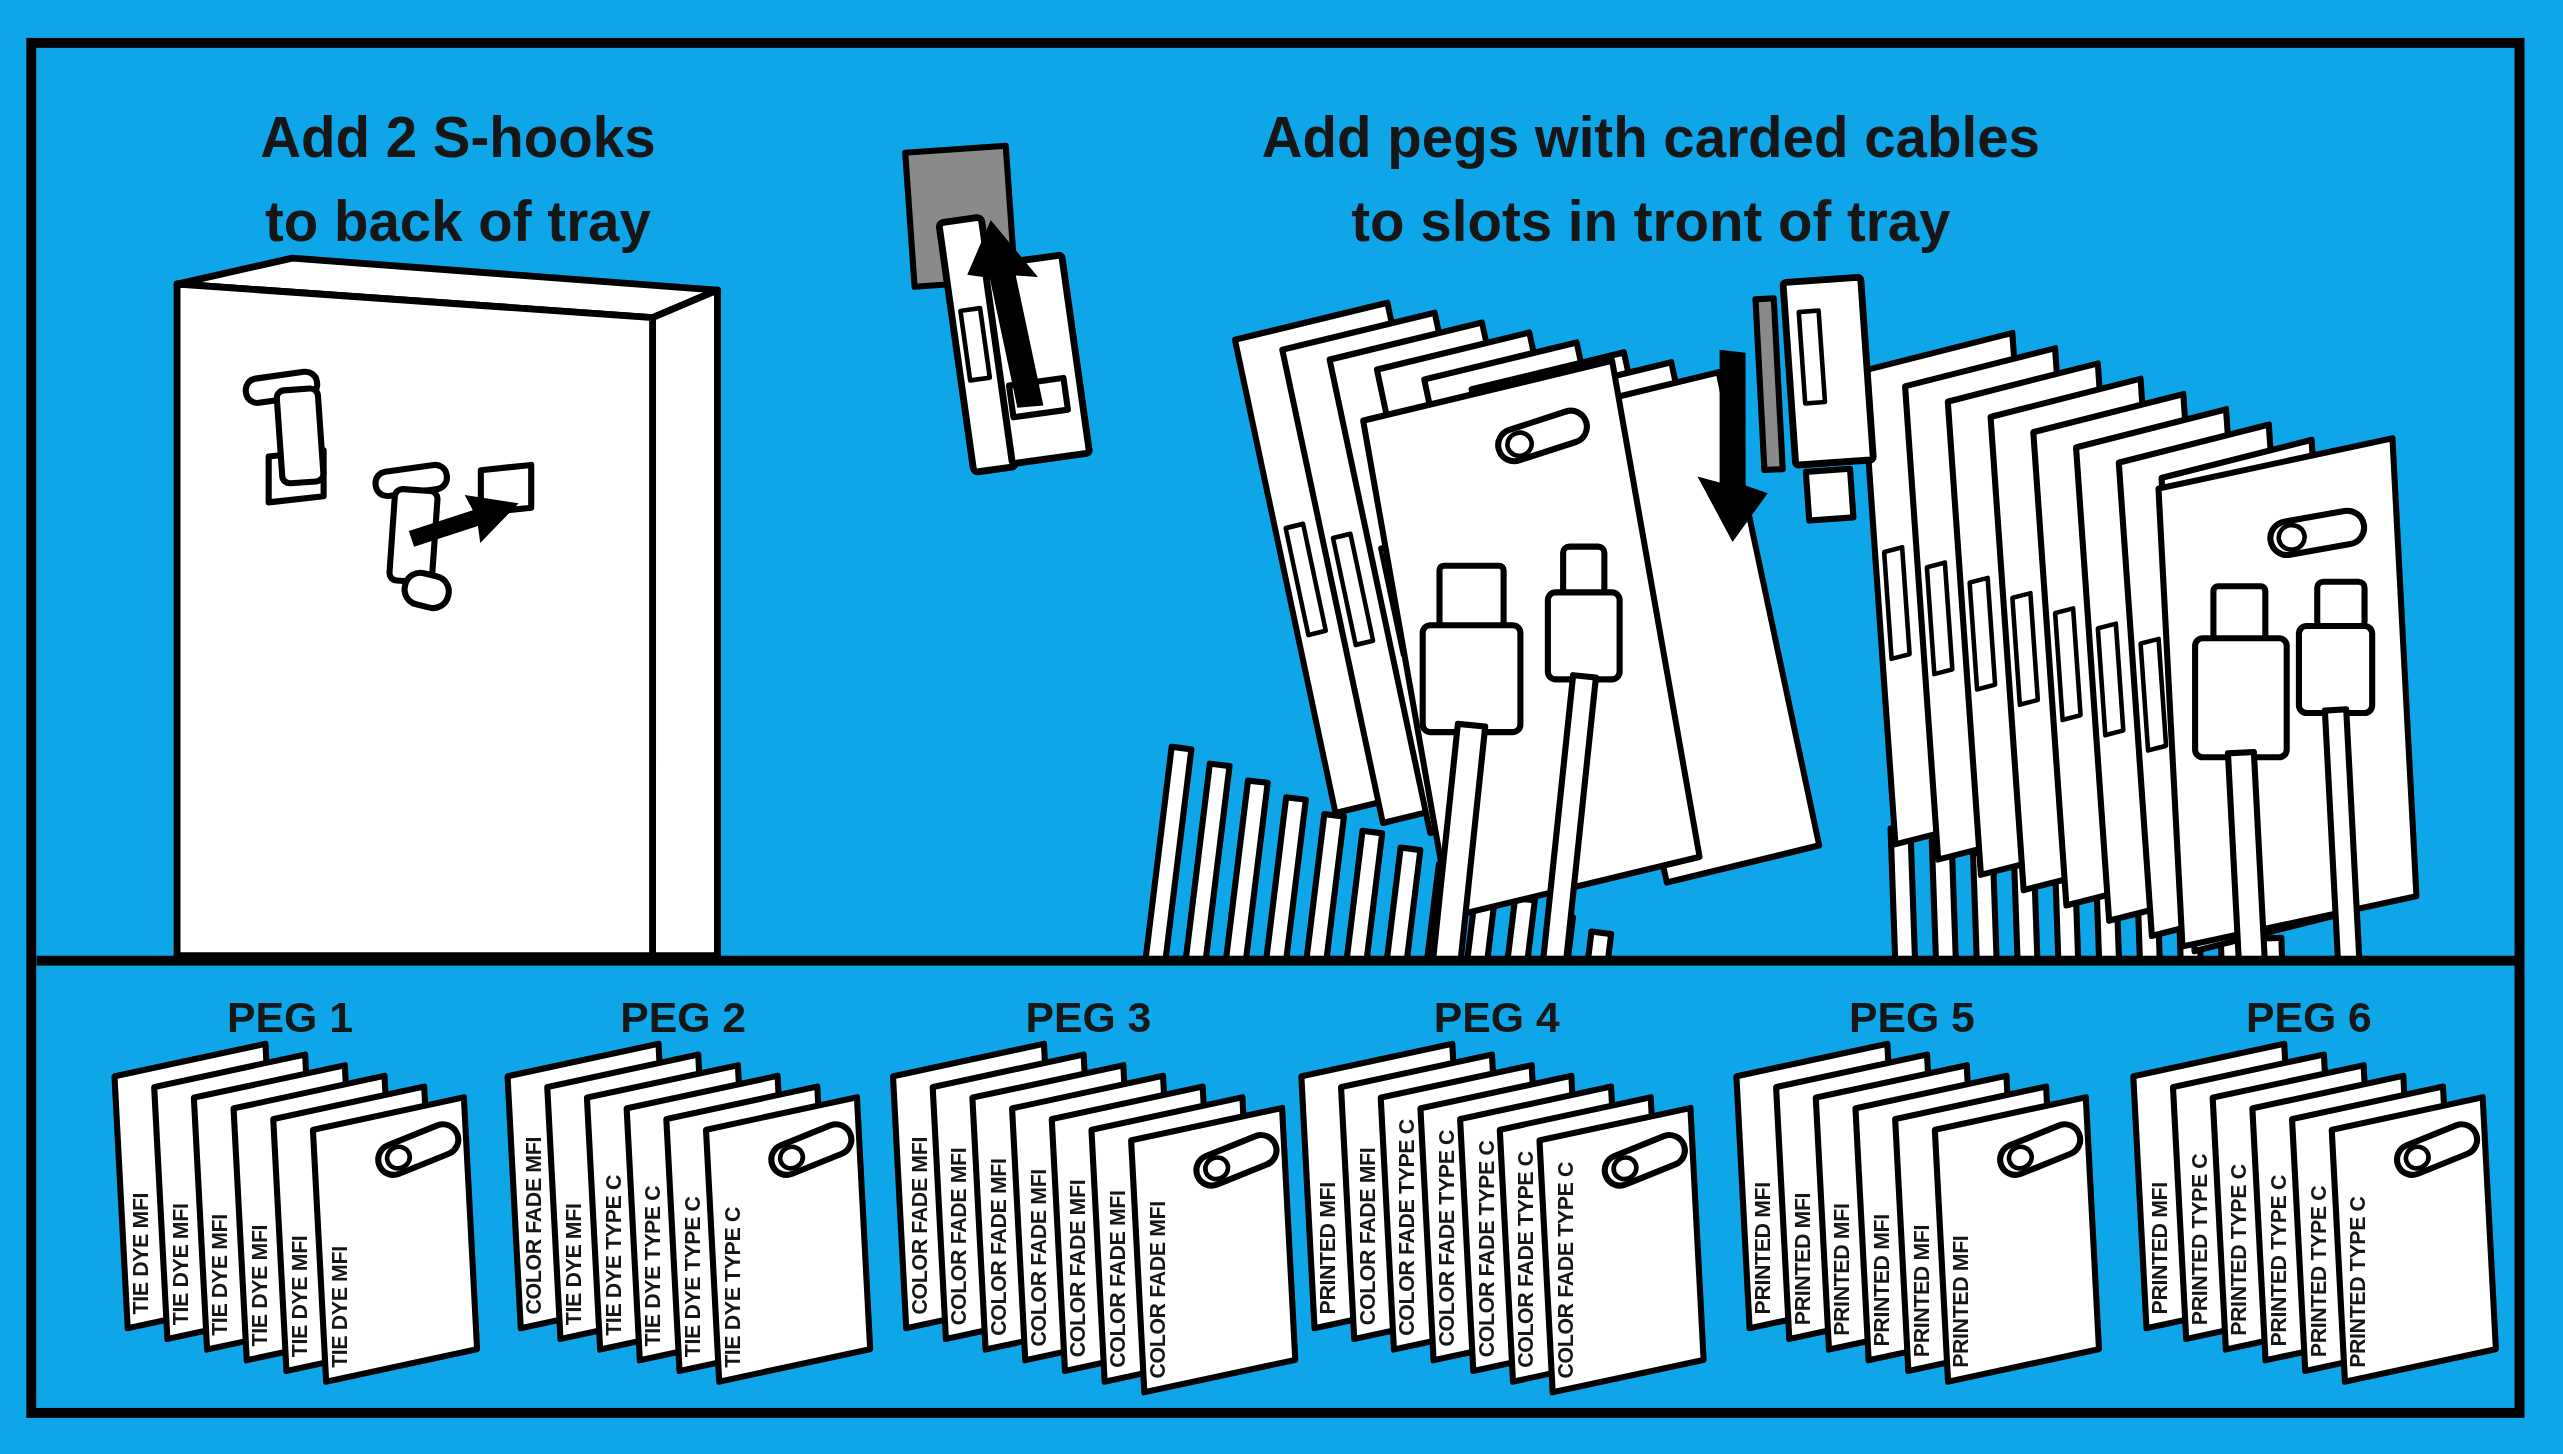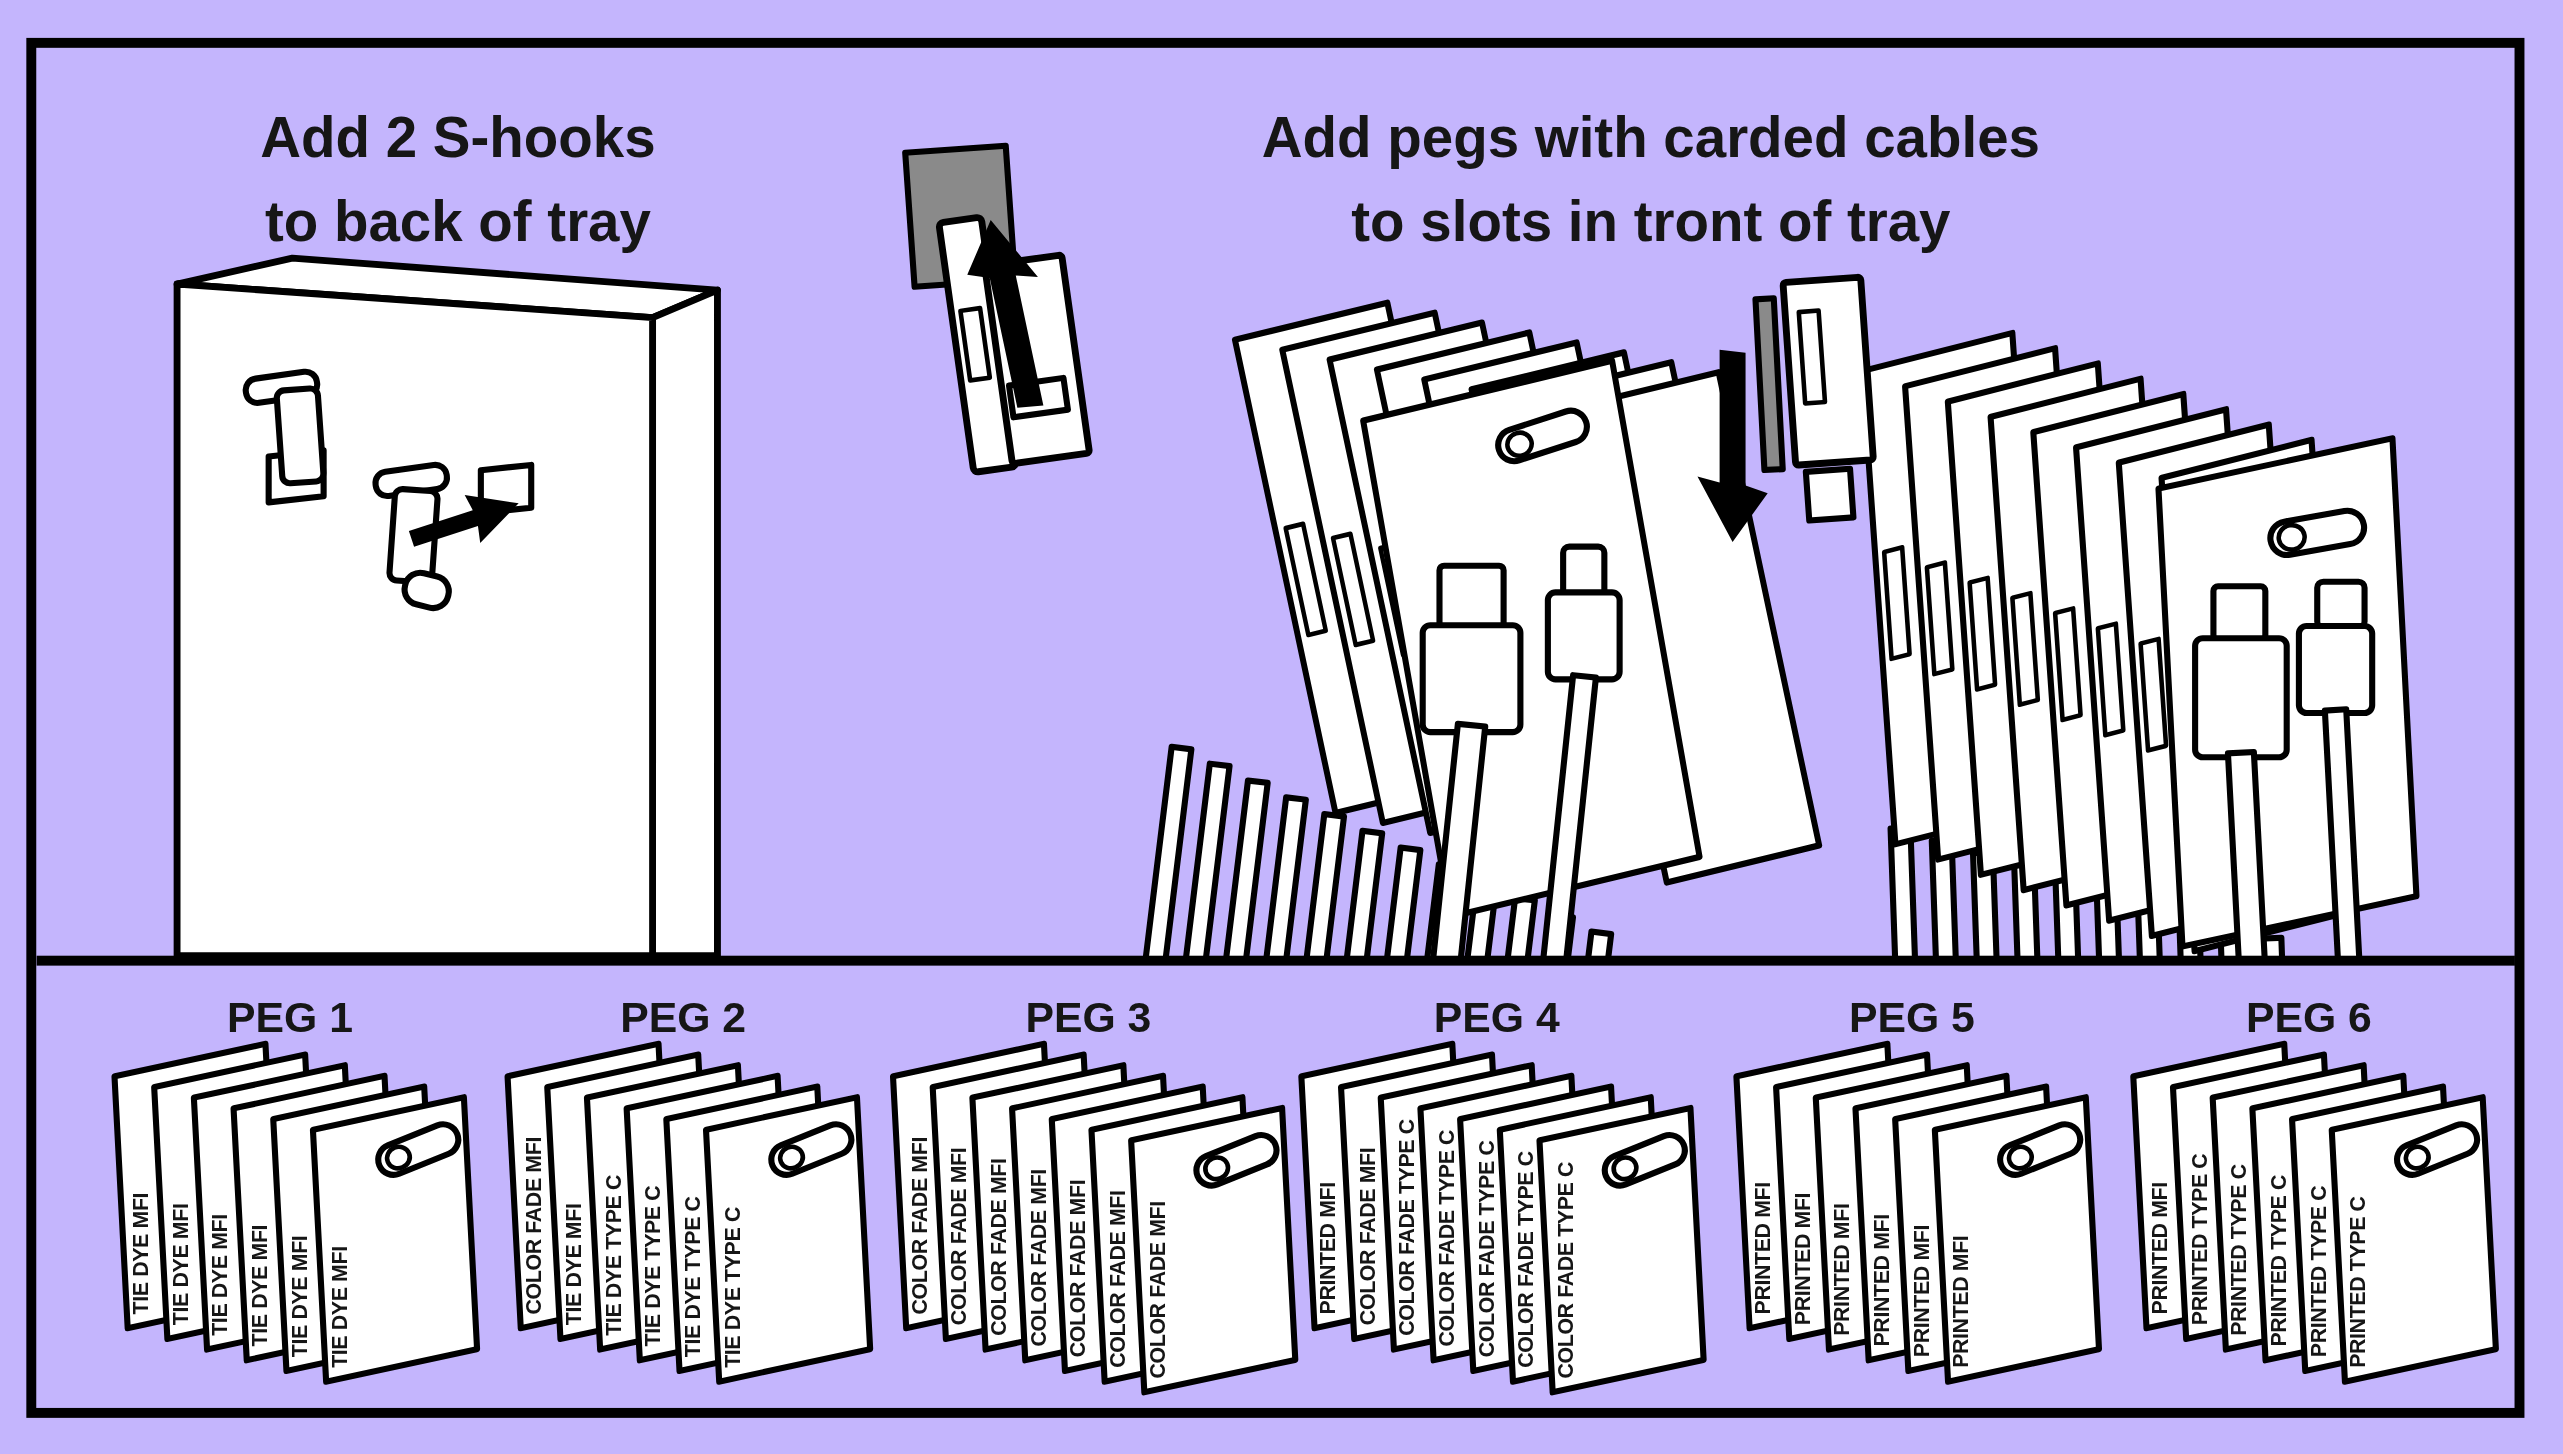--- a/index.html
+++ b/index.html
@@ -1,16 +1,16 @@
 <!DOCTYPE html>
 <html style="font-size:12.2px"><head>
 <meta charset="utf-8">
 <style>
   html,body{margin:0;padding:0;background:#ffffff;}
-  .stage{width:2563px;height:1455px;position:relative;background:#c4b5fd;}
+  .stage{width:2563px;height:1455px;position:relative;background:#0ea5e9;}
   svg{display:block;}
   .ln{fill:#fff;stroke:#000;stroke-width:8;stroke-linejoin:round;}
   .ln9{stroke-width:9;}
   .thin{stroke-width:6;}
   .solid{fill:#000;stroke:none;}
   .grayfill{fill:#8a8a8a;stroke:#000;stroke-width:8;stroke-linejoin:round;}
   .frame{fill:none;stroke:#000;stroke-width:13;}
   .divider{fill:#000;}
   text{font-family:"Liberation Sans",sans-serif;fill:#161616;}
   .caption{font-size:74px;font-weight:600;}

